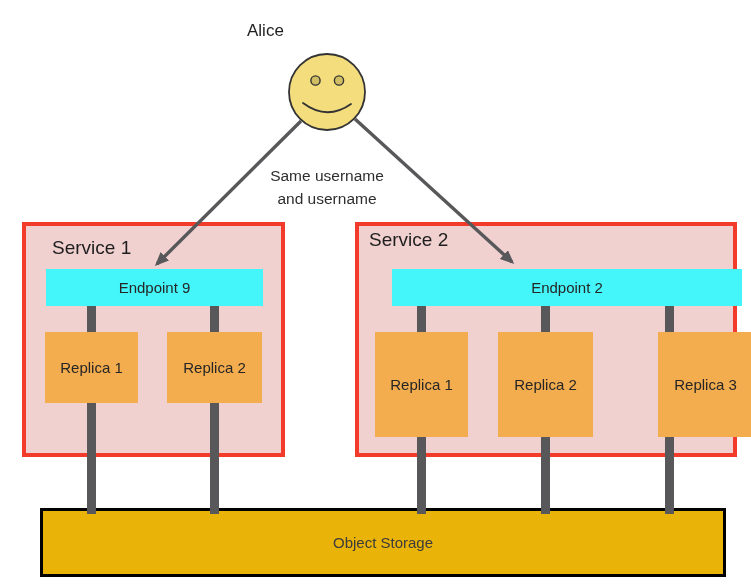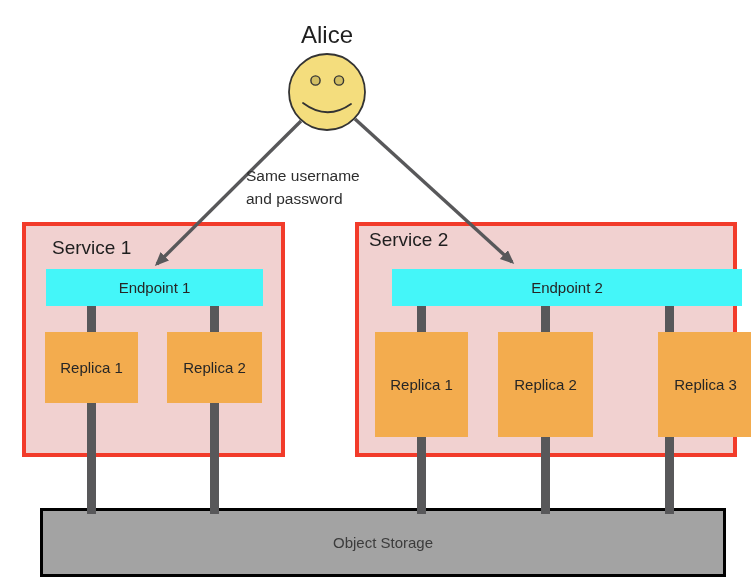--- a/index.html
+++ b/index.html
@@ -4,28 +4,28 @@
 <style>
   html,body { margin:0; padding:0; background:#ffffff; }
   .canvas {
     position:relative; width:751px; height:588px; background:#ffffff;
     font-family:"Liberation Sans","DejaVu Sans",sans-serif;
     overflow:hidden;
   }
   .abs { position:absolute; box-sizing:border-box; }
 
   .actor-label {
-    left:247px; top:21px; width:160px; text-align:center;
-    font-size:24px; color:#1f1f1f; z-index:5;
+    left:247px; top:21px; width:160px; 
+    font-size:17px; color:#1f1f1f; z-index:5;
   }
   .overlay {
     left:0; top:0; width:751px; height:588px; z-index:4; pointer-events:none;
   }
   .annotation {
-    left:246px; top:164px; width:162px; text-align:left;
+    left:246px; top:164px; width:162px; text-align:center;
     font-size:15.5px; line-height:23px; color:#2e2e2e; z-index:5;
   }
 
   .service {
     background:var(--service-fill); border:4px solid var(--service-border);
     z-index:1;
   }
   .service-1 { left:22px;  top:222px; width:263px; height:235px; }
   .service-2 { left:355px; top:222px; width:382px; height:235px; }
 
@@ -55,21 +55,21 @@
   .c-s1b-bot { left:210px; top:400px; height:114px; }
   .c-s2a-top { left:417px; top:303px; height:32px; }
   .c-s2b-top { left:541px; top:303px; height:32px; }
   .c-s2c-top { left:665px; top:303px; height:32px; }
   .c-s2a-bot { left:417px; top:434px; height:80px; }
   .c-s2b-bot { left:541px; top:434px; height:80px; }
   .c-s2c-bot { left:665px; top:434px; height:80px; }
 
   .storage {
     left:40px; top:508px; width:686px; height:69px;
-    background:#a3a3a3; border:3px solid var(--storage-border);
+    background:#eab308; border:3px solid var(--storage-border);
     display:flex; align-items:center; justify-content:center;
     font-size:15px; color:#3c3c3c; z-index:1;
   }
 </style>
 </head>
 <body>
 
 <div class="canvas" style="--service-fill: #F1D1D0; --service-border: #F23B2A; --endpoint-fill: #44F6F9; --replica-fill: #F3AC4E; --connector: #58585A; --storage-border: #000000; --face-fill: #F4DD7D; --eye-fill: #D2BE62; --face-stroke: #333333;">
 
   <div class="abs actor-label">Alice</div>
@@ -83,26 +83,26 @@
     <line x1="301" y1="121" x2="157" y2="264" style="stroke:var(--connector)" stroke-width="3.4" marker-end="url(#arrowhead)"></line>
     <line x1="355" y1="119" x2="512" y2="262" style="stroke:var(--connector)" stroke-width="3.4" marker-end="url(#arrowhead)"></line>
     <circle cx="327" cy="92" r="38" style="fill:var(--face-fill);stroke:var(--face-stroke)" stroke-width="1.8"></circle>
     <circle cx="315.5" cy="80.5" r="4.6" style="fill:var(--eye-fill);stroke:var(--face-stroke)" stroke-width="1.4"></circle>
     <circle cx="339" cy="80.5" r="4.6" style="fill:var(--eye-fill);stroke:var(--face-stroke)" stroke-width="1.4"></circle>
     <path d="M303,103 Q327,121 351,104" fill="none" style="stroke:var(--face-stroke)" stroke-width="1.8" stroke-linecap="round"></path>
   </svg>
 
   <div class="abs annotation">
     <div>Same username</div>
-    <div>and password</div>
+    <div>and username</div>
   </div>
 
   <div class="abs service service-1"></div>
   <div class="abs service-title title-1">Service 1</div>
-  <div class="abs node endpoint endpoint-1">Endpoint 1</div>
+  <div class="abs node endpoint endpoint-1">Endpoint 9</div>
   <div class="abs node replica s1-r1">Replica 1</div>
   <div class="abs node replica s1-r2">Replica 2</div>
 
   <div class="abs service service-2"></div>
   <div class="abs service-title title-2">Service 2</div>
   <div class="abs node endpoint endpoint-2">Endpoint 2</div>
   <div class="abs node replica s2-r1">Replica 1</div>
   <div class="abs node replica s2-r2">Replica 2</div>
   <div class="abs node replica s2-r3">Replica 3</div>
 

